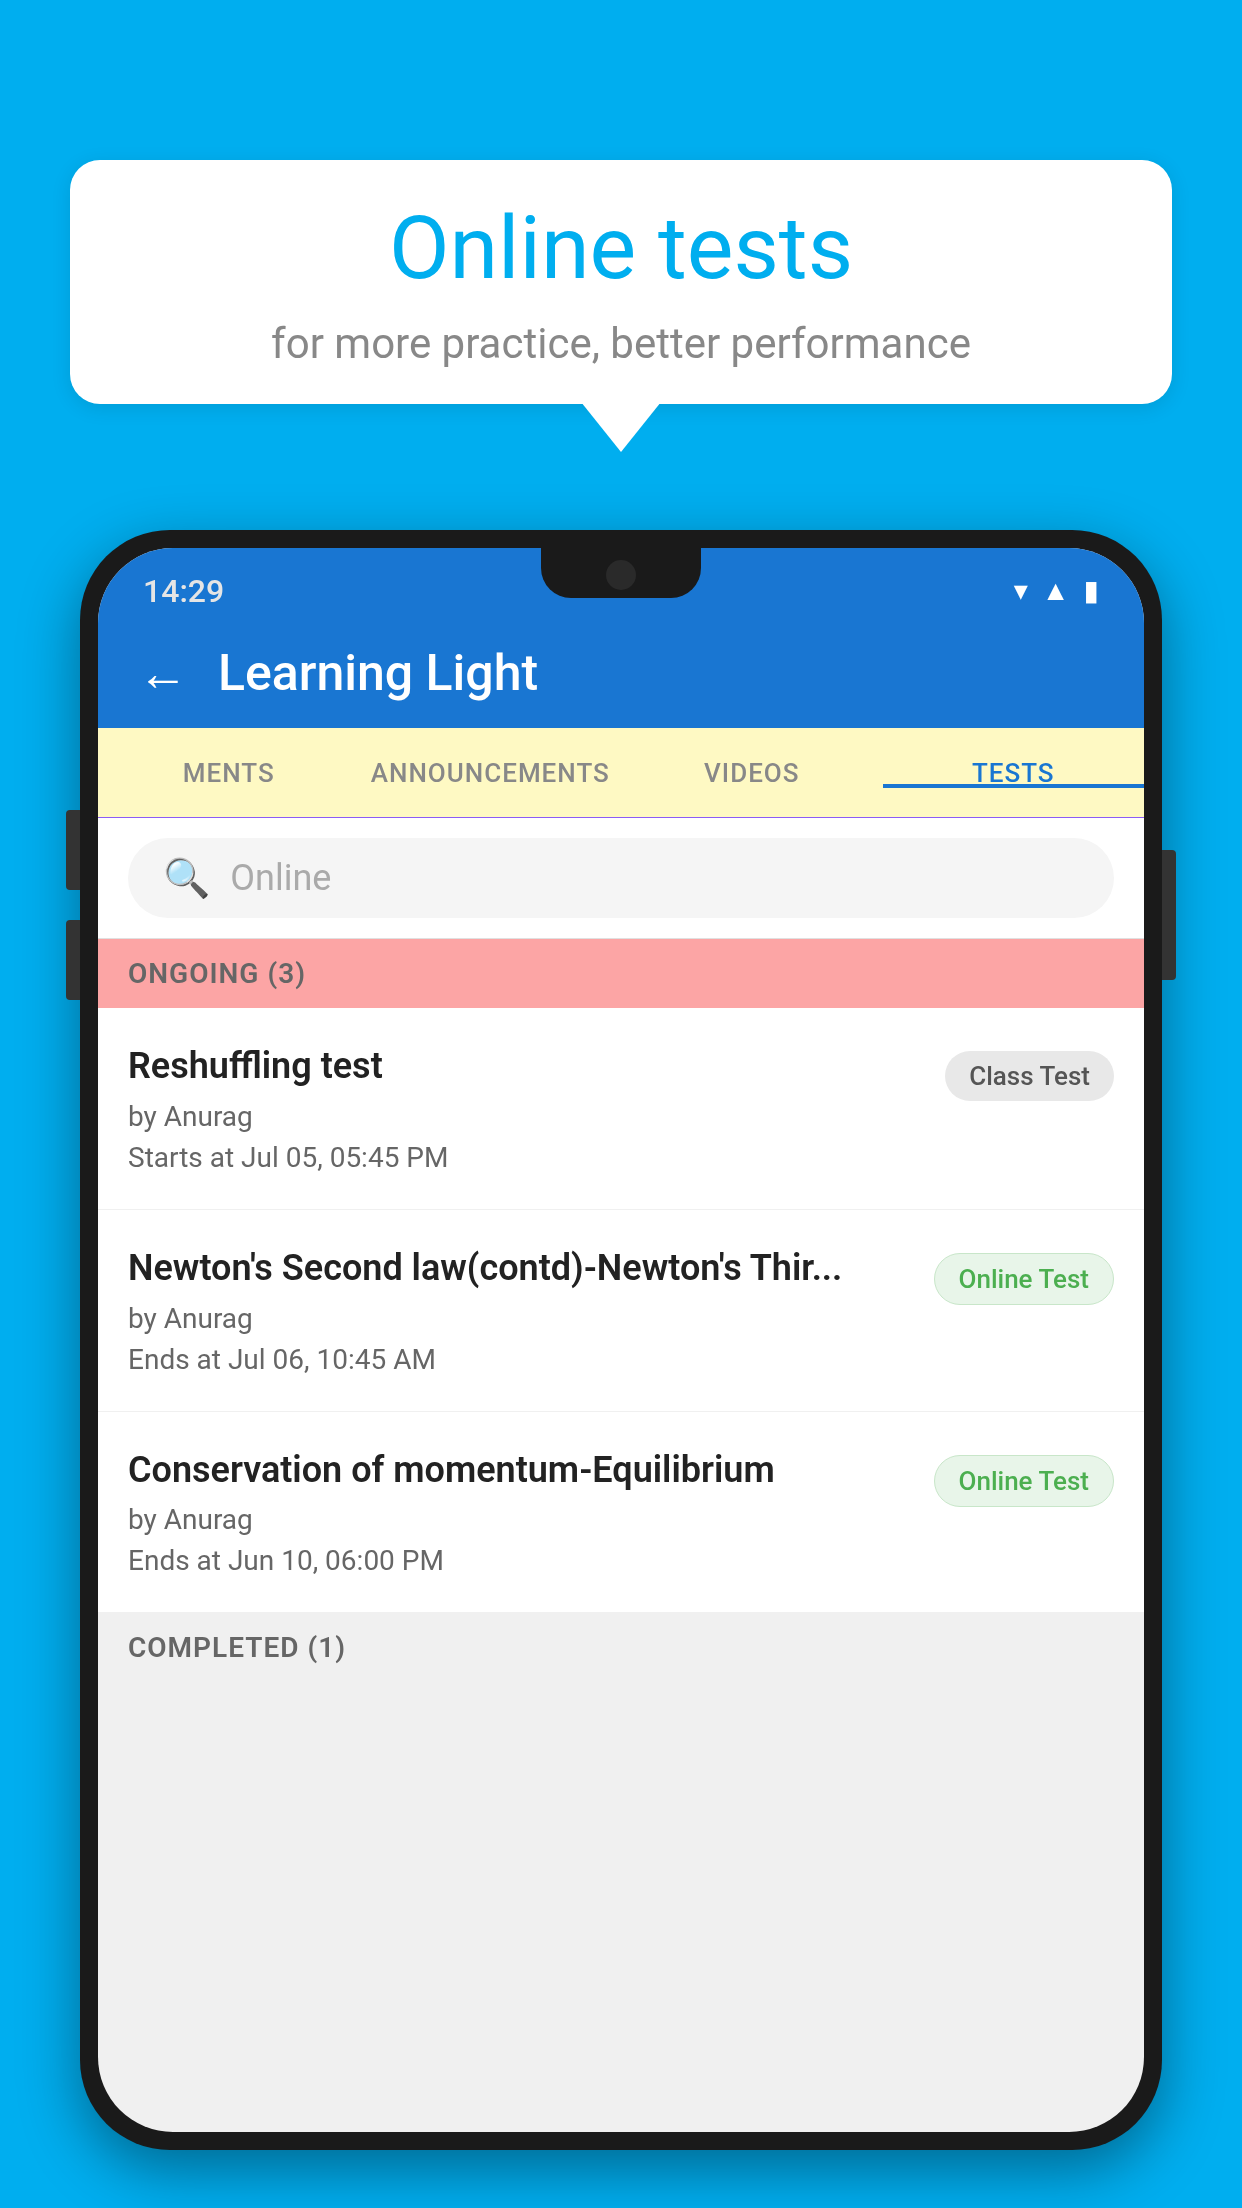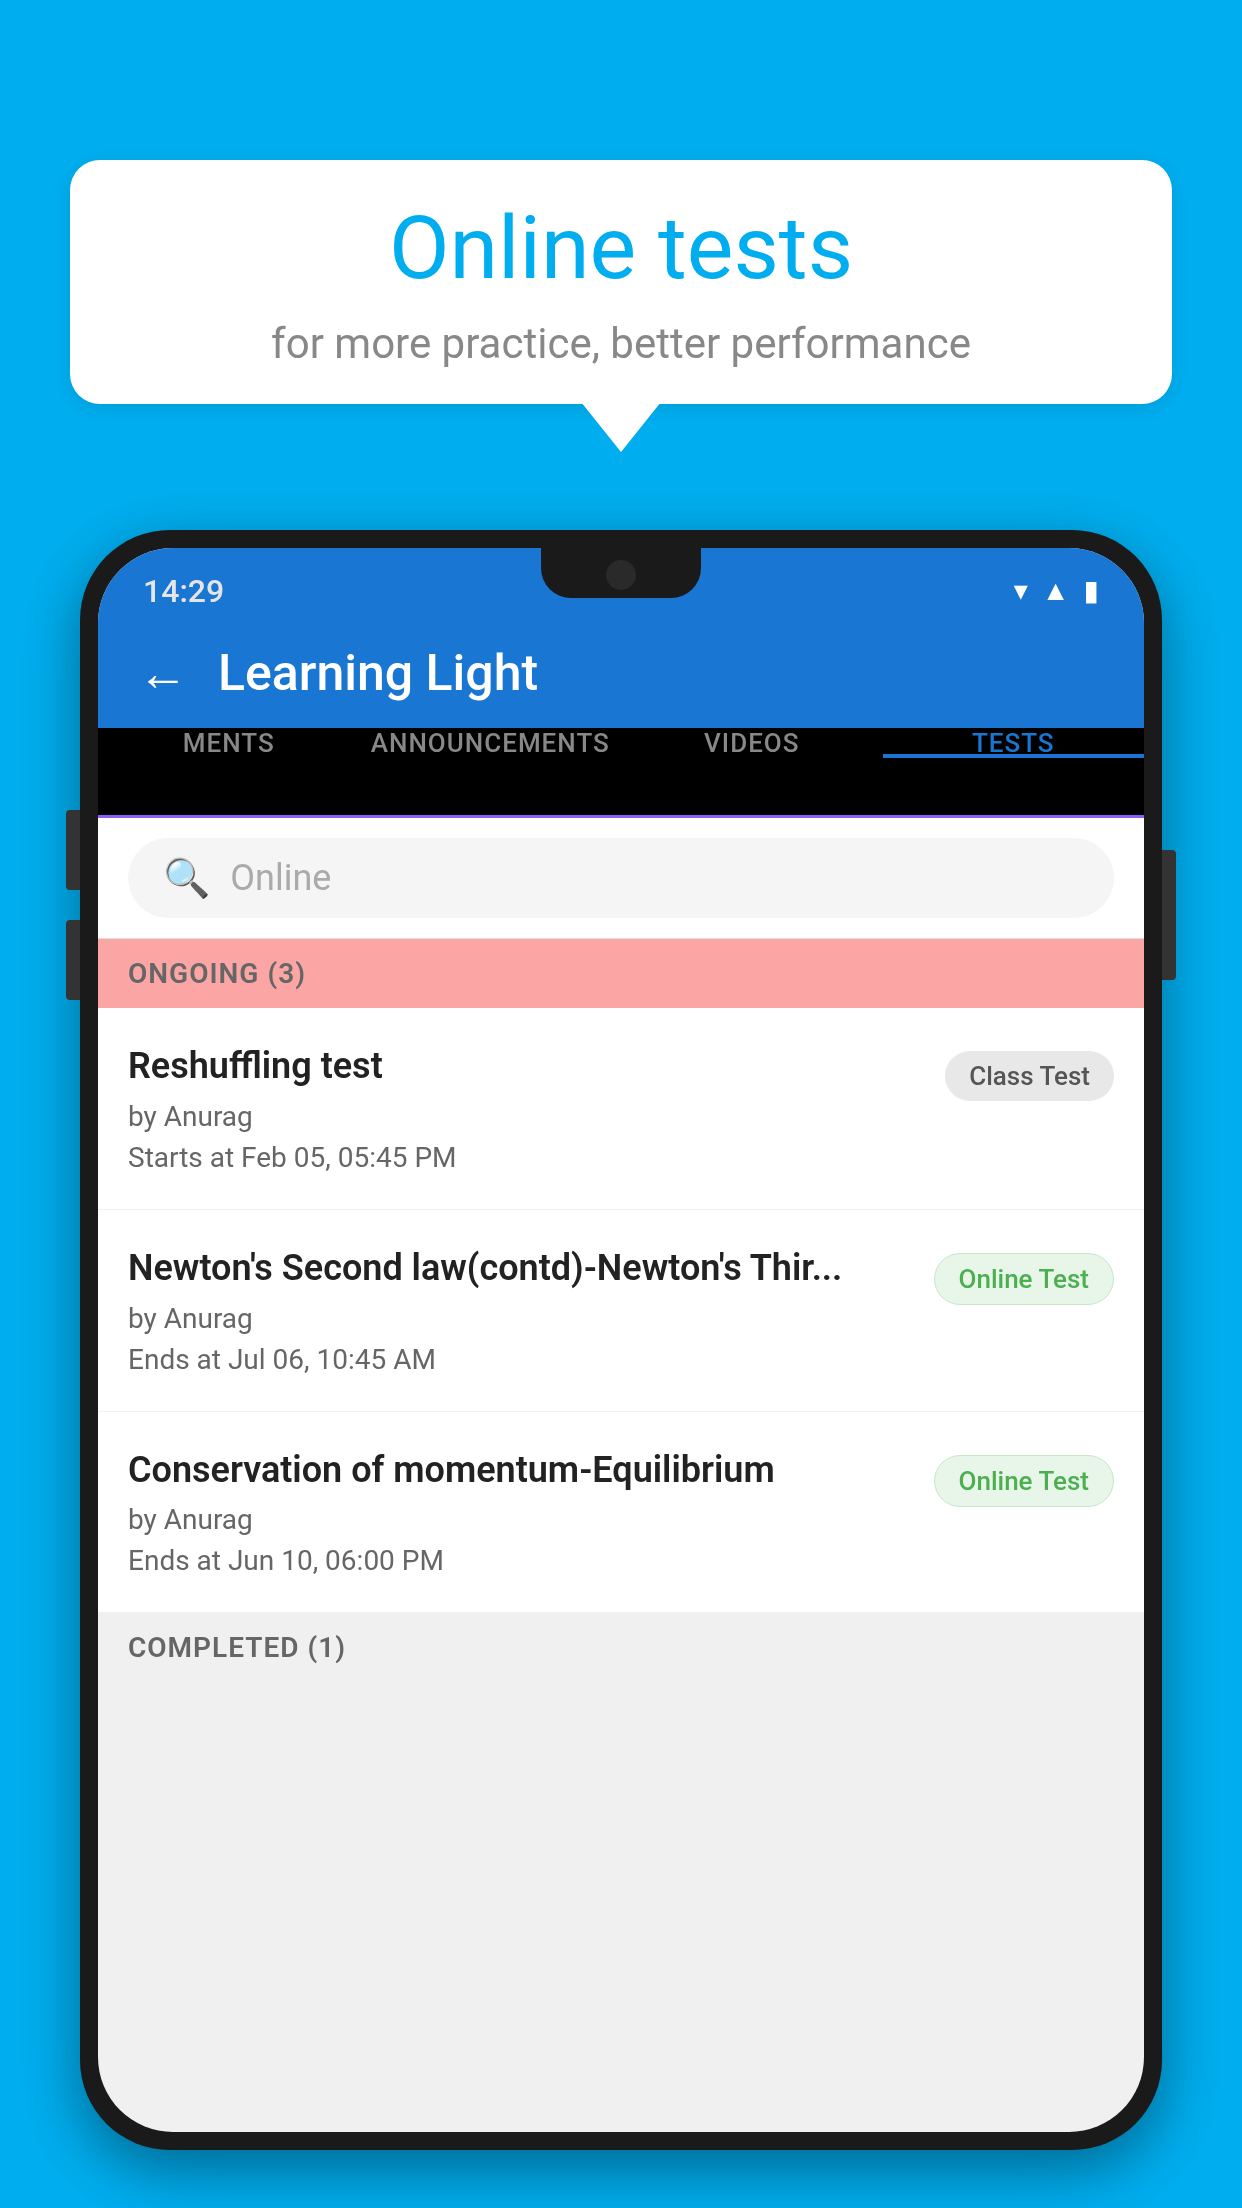--- a/index.html
+++ b/index.html
@@ -145,25 +145,25 @@
     }
 
     .app-title {
       color: white;
       font-size: 50px;
       font-weight: 500;
     }
 
     
     .tab-bar {
-      background: #000000;
+      background: #fef9c3;
       display: flex;
       height: 90px;
-      align-items: flex-start;
-      border-bottom: 3px solid #8b5cf6;
+      align-items: center;
+      border-bottom: 1px solid #8b5cf6;
     }
 
     .tab {
       flex: 1;
       display: flex;
       align-items: center;
       justify-content: center;
       font-size: 26px;
       color: #888;
       font-weight: 500;
@@ -378,21 +378,21 @@
     </div>
 
     <div class="section-header">ONGOING (3)</div>
 
     <div class="test-list">
 
       <div class="test-item">
         <div class="test-content">
           <div class="test-name">Reshuffling test</div>
           <div class="test-author">by Anurag</div>
-          <div class="test-time">Starts at  Feb 05, 05:45 PM</div>
+          <div class="test-time">Starts at  Jul 05, 05:45 PM</div>
         </div>
         <div class="test-badge badge-class">Class Test</div>
       </div>
 
       <div class="test-item">
         <div class="test-content">
           <div class="test-name">Newton's Second law(contd)-Newton's Thir...</div>
           <div class="test-author">by Anurag</div>
           <div class="test-time">Ends at  Jul 06, 10:45 AM</div>
         </div>

